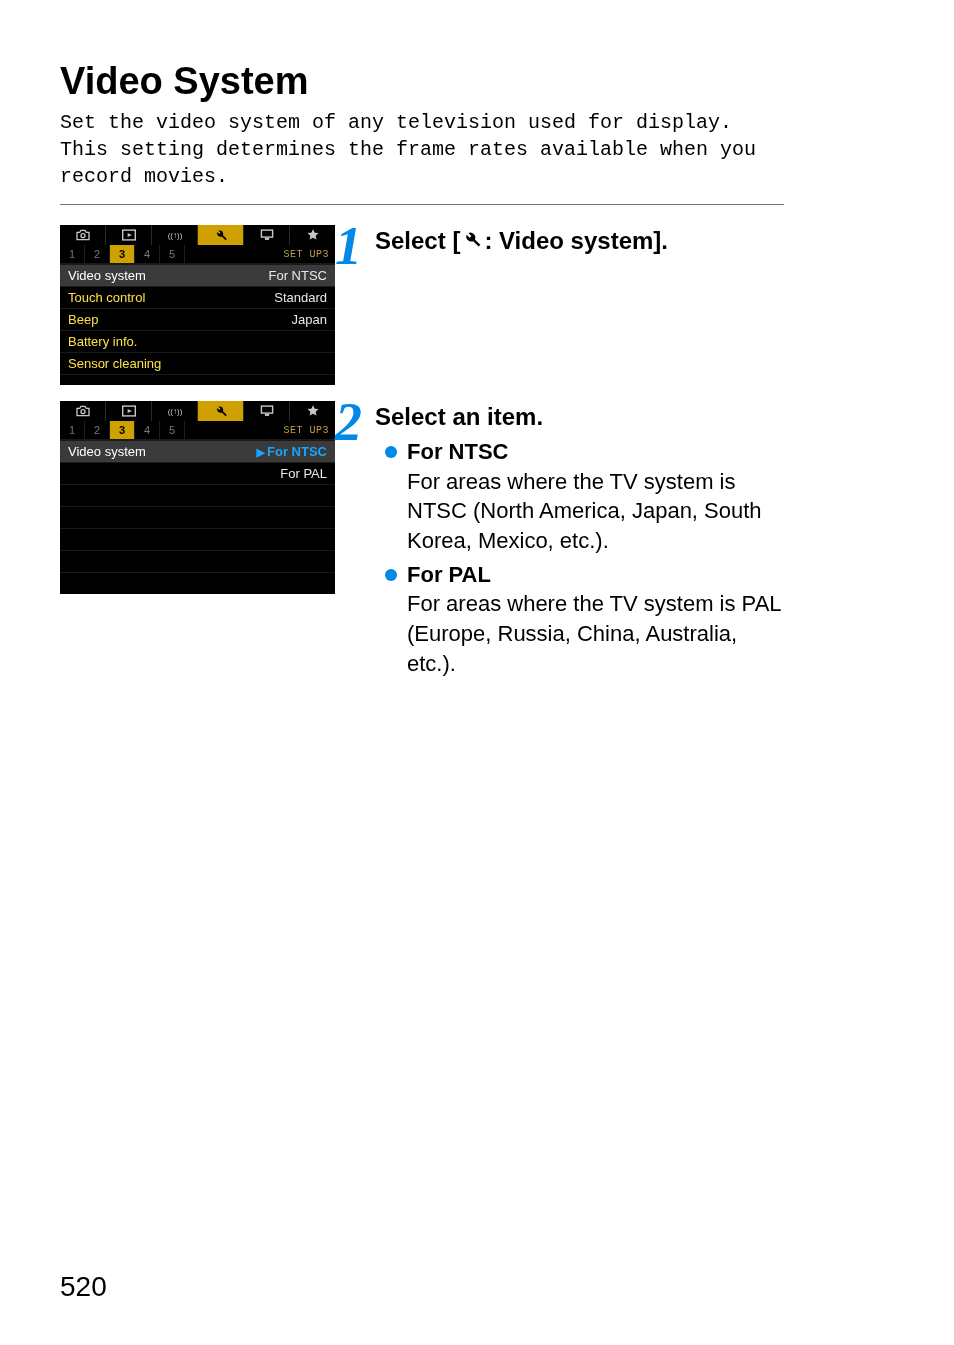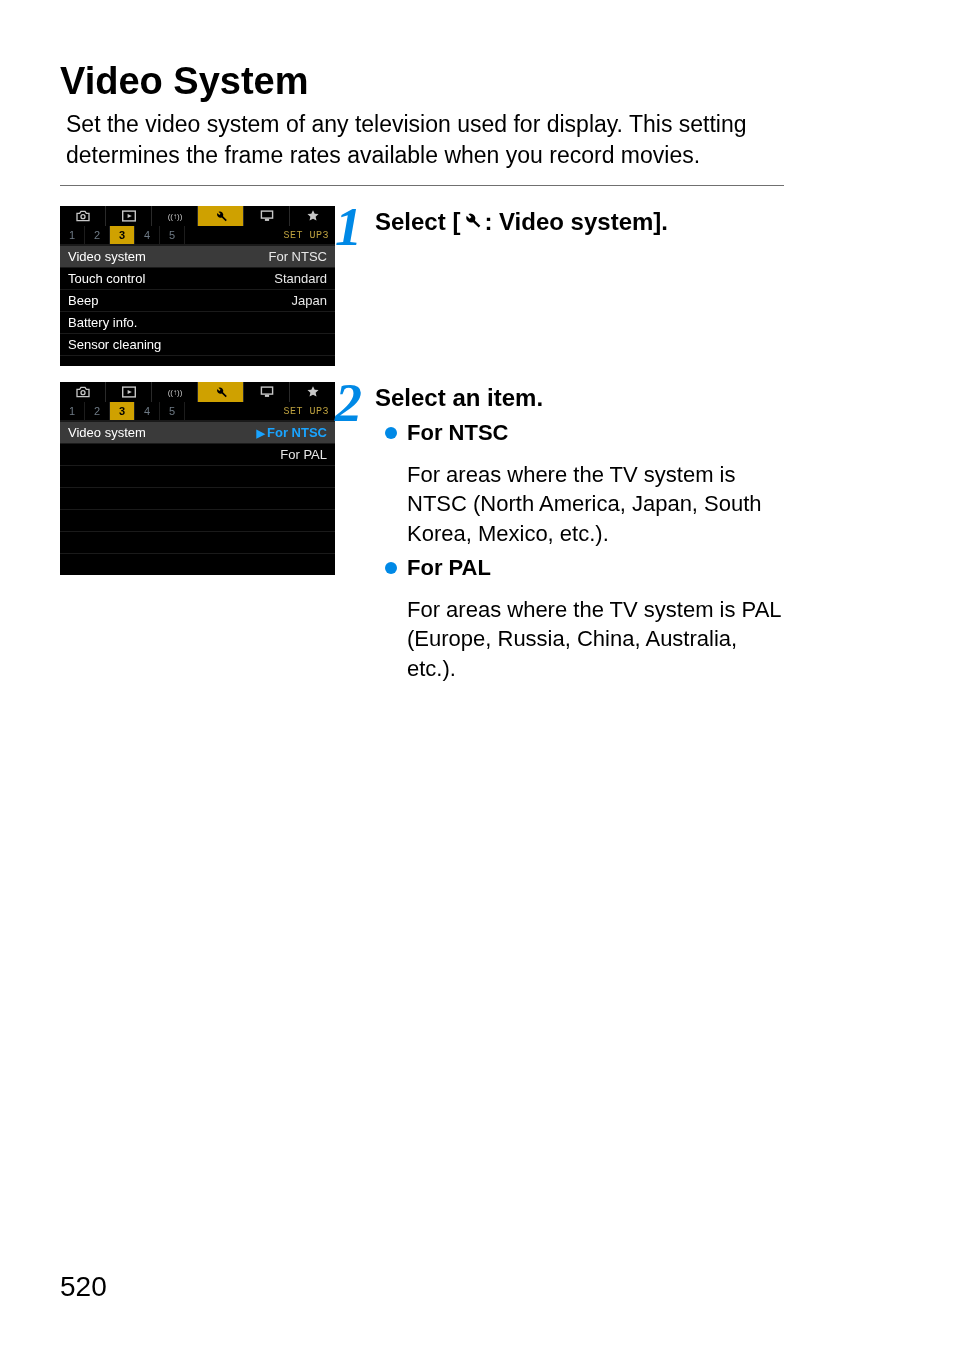--- a/index.html
+++ b/index.html
@@ -15,23 +15,24 @@
     box-sizing: border-box;
     padding: 60px 60px 40px 60px;
     position: relative;
   }
   h1.page-title {
     font-size: 38px;
     font-weight: bold;
     margin: 0 0 6px 0;
   }
   .intro {
-    font-size: 23px;
+    font-size: 20px;
     line-height: 1.35;
-    margin: 0 0 14px 6px;
+    margin: 0 0 14px 0;
+    font-family: Liberation Mono, monospace;
   }
   hr.divider {
     border: none;
     border-top: 1px solid #707070;
     margin: 0 0 20px 0;
   }
 
   .step-row {
     display: flex;
     align-items: flex-start;
@@ -92,21 +93,20 @@
     border-radius: 50%;
   }
   .bullet-head {
     font-size: 22px;
     font-weight: bold;
     line-height: 1.35;
   }
   .bullet-desc {
     font-size: 22px;
     line-height: 1.35;
-    margin-top: 12px;
   }
 
   
   .cam {
     width: 275px;
     background: #000;
     color: #fff;
     font-family: Arial, Helvetica, sans-serif;
     font-size: 13px;
   }
@@ -168,21 +168,21 @@
     height: 21px;
     align-items: center;
     padding: 0 8px;
     border-top: 1px solid #1a1a1a;
     font-size: 13px;
   }
   .cam-row.sel {
     background: #3a3a3a;
     color: #fff;
   }
-  .cam-row .lbl { flex: 1; color: #ffffff; }
+  .cam-row .lbl { flex: 1; color: #fde047; }
   .cam-row.sel .lbl { color: #fff; }
   .cam-row .val { color: #e8e8e8; }
   .cam-row .val.blue { color: #1aa4ff; font-weight: bold; }
   .cam-row .caret {
     color: #1aa4ff;
     margin-right: 2px;
     font-size: 11px;
   }
   .cam-extra {
     height: 21px;

